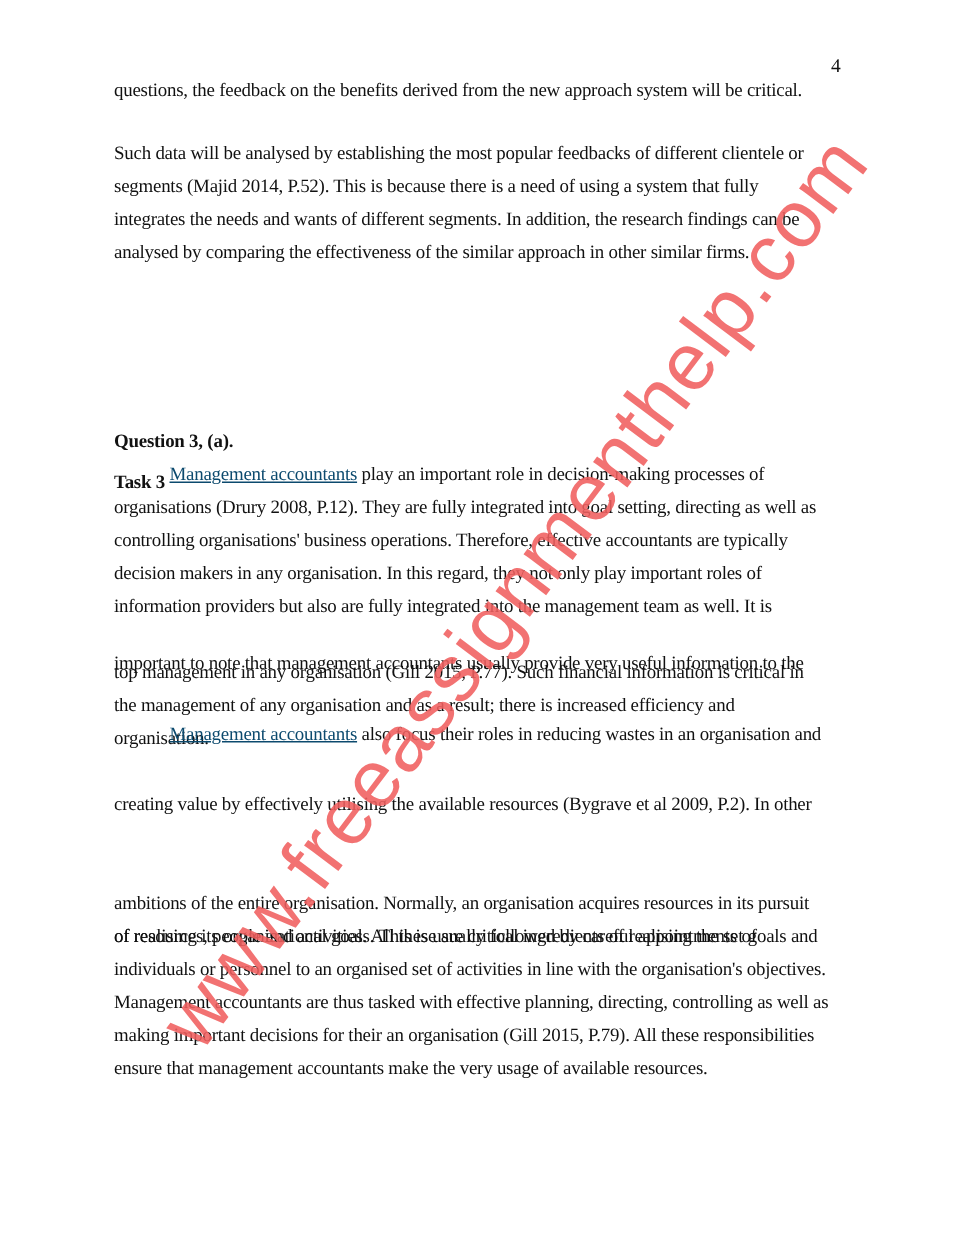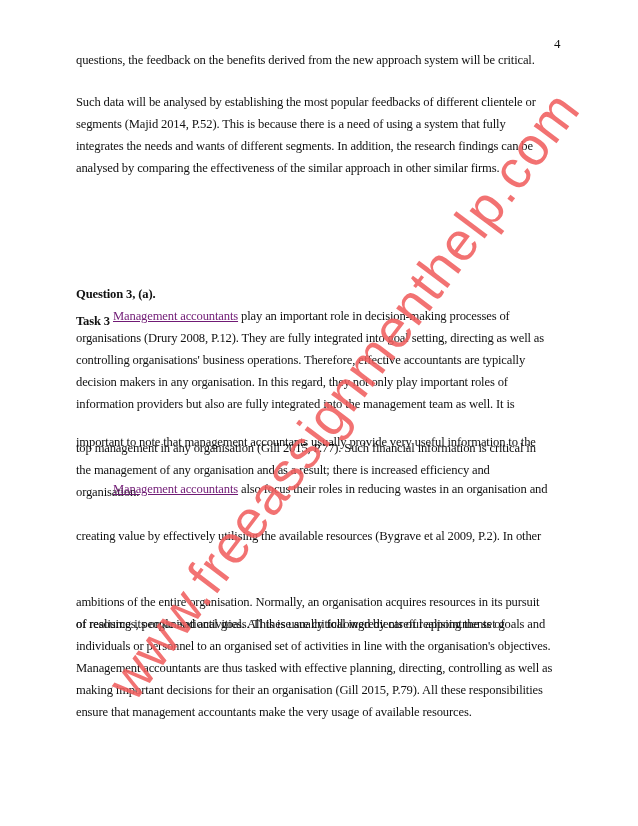--- a/index.html
+++ b/index.html
@@ -30,21 +30,21 @@
     }
     .line {
       position: absolute;
       left: 76px;
       font-size: 12.6px;
       white-space: nowrap;
       letter-spacing: -0.15px;
     }
     .bold { font-weight: bold; }
     .link {
-      color: #701a75;
+      color: #0c4a6e;
       text-decoration: underline;
       cursor: pointer;
     }
     .watermark {
       position: absolute;
       left: 343px;
       top: 395px;
       transform: translate(-50%, -50%) rotate(-53deg);
       font-family: "Liberation Sans", sans-serif;
       font-size: 54px;

